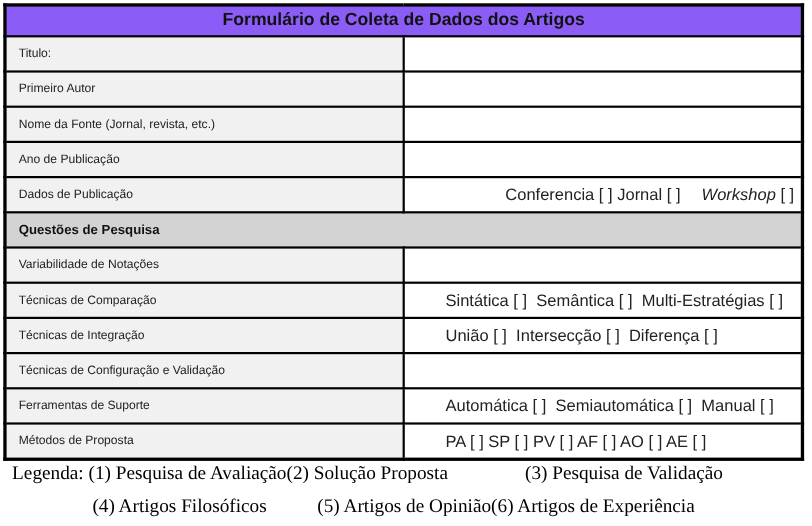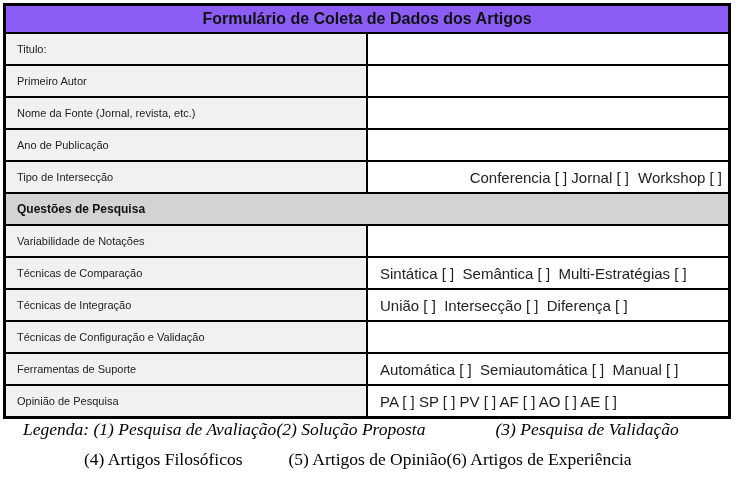--- a/index.html
+++ b/index.html
@@ -41,41 +41,41 @@
     width: 323px;
     height: 28px;
     background: #f1f1f1;
     font-size: 11px;
     padding-left: 11px;
     color: #222;
   }
   td.value-cell {
     background: #ffffff;
     font-size: 15px;
-    padding-left: 12px;
+    padding-left: 37px;
     white-space: pre;
     color: #222;
   }
   td.value-right {
     text-align: right;
     padding-right: 6px;
     padding-left: 0;
   }
-  .italic { margin-left: 5px; }
+  .italic { font-style: italic; margin-left: 15px; }
 
   .legend {
     position: absolute;
     left: 0; top: 416px;
     width: 738px;
     font-family: "Liberation Serif", serif;
     font-size: 17.5px;
     color: #000;
   }
   .legend-line { display: flex; white-space: pre; }
-  .legend-line1 { padding-left: 23px; font-style: italic; }
+  .legend-line1 { padding-left: 11px; }
   .legend-line1 span:nth-child(2) { }
   .legend-line1 span:nth-child(3) { margin-left: 70px; }
   .legend-line2 { padding-left: 84px; margin-top: 9px; }
   .legend-line2 span:nth-child(2) { margin-left: 46px; }
   .legend-line2 span:nth-child(3) { }
 </style>
 </head>
 <body>
 
 <div class="page">
@@ -100,21 +100,21 @@
         <td class="label-cell">Nome da Fonte (Jornal, revista, etc.)</td>
         <td class="value-cell"></td>
       </tr>
 
       <tr>
         <td class="label-cell">Ano de Publicação</td>
         <td class="value-cell"></td>
       </tr>
 
       <tr>
-        <td class="label-cell">Tipo de Intersecção</td>
+        <td class="label-cell">Dados de Publicação</td>
         <td class="value-cell value-right"><span>Conferencia [ ] Jornal [ ] </span><span class="italic">Workshop</span><span> [ ]</span></td>
       </tr>
 
       <tr>
         <td class="section-cell" colspan="2">Questões de Pesquisa</td>
       </tr>
 
       <tr>
         <td class="label-cell">Variabilidade de Notações</td>
         <td class="value-cell"></td>
@@ -134,21 +134,21 @@
         <td class="label-cell">Técnicas de Configuração e Validação</td>
         <td class="value-cell"></td>
       </tr>
 
       <tr>
         <td class="label-cell">Ferramentas de Suporte</td>
         <td class="value-cell">Automática [ ]  Semiautomática [ ]  Manual [ ]</td>
       </tr>
 
       <tr>
-        <td class="label-cell">Opinião de Pesquisa</td>
+        <td class="label-cell">Métodos de Proposta</td>
         <td class="value-cell">PA [ ] SP [ ] PV [ ] AF [ ] AO [ ] AE [ ]</td>
       </tr>
     </tbody>
   </table>
 
   <div class="legend">
     <div class="legend-line legend-line1">
       <span>Legenda: (1) Pesquisa de Avaliação</span>
       <span>(2) Solução Proposta</span>
       <span>(3) Pesquisa de Validação</span>

